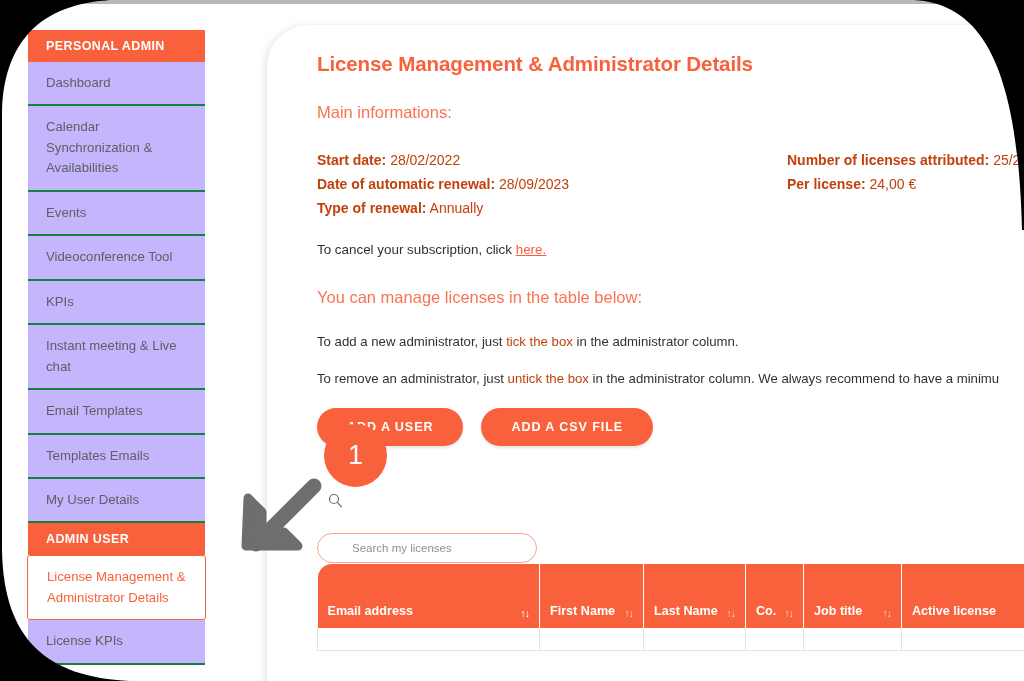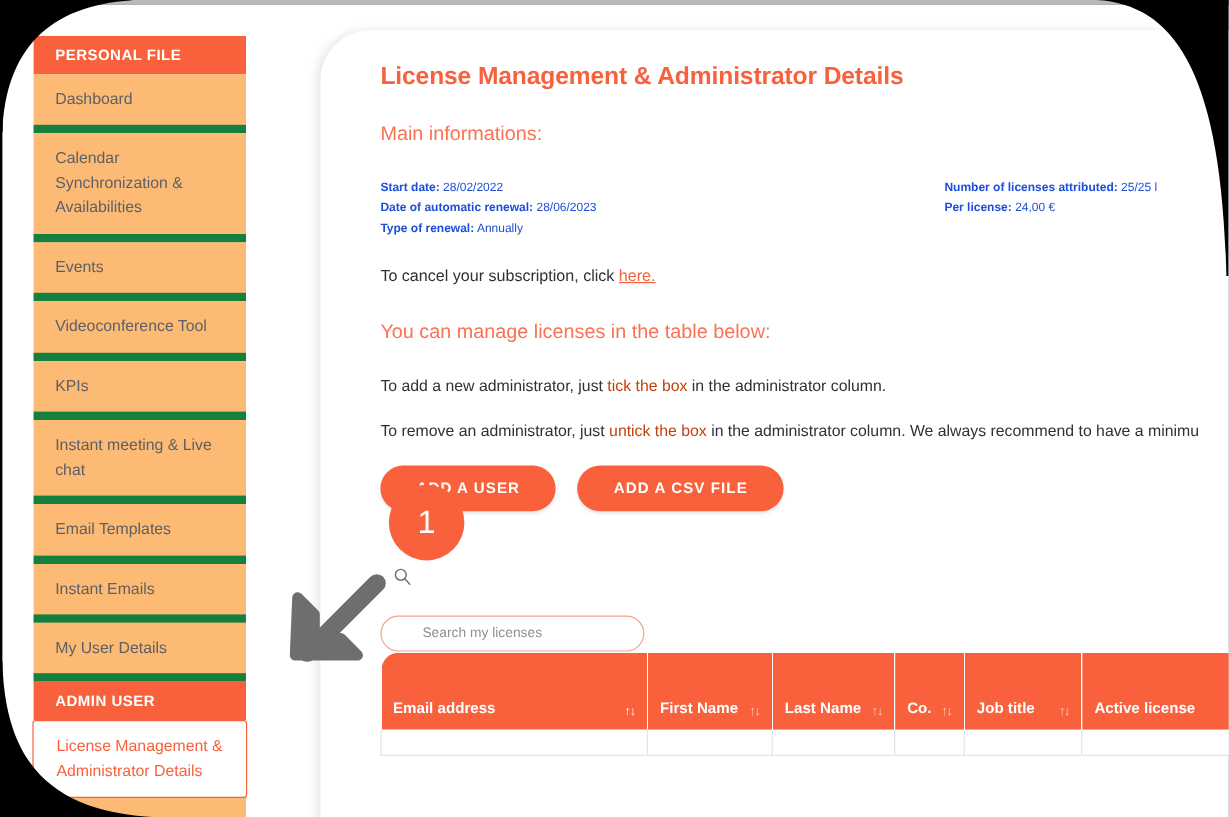--- a/index.html
+++ b/index.html
@@ -55,25 +55,25 @@
     font-size: 12.5px;
     font-weight: bold;
     letter-spacing: 0.4px;
     padding: 12px 0 12px 18px;
     height: 32px;
     display: flex;
     align-items: center;
   }
 
   .side-item {
-    background: #fdba74;
+    background: #c4b5fd;
     color: #5d6064;
     font-size: 13.2px;
     padding: 11px 12px 11px 18px;
-    border-bottom: 7px solid #15803d;
+    border-bottom: 2px solid #15803d;
     line-height: 1.55;
     min-height: 36px;
     display: flex;
     align-items: center;
   }
 
   .side-item.multi { line-height: 1.55; }
 
   .side-item.active {
     color: #F9613C;
@@ -128,22 +128,22 @@
   .info-col-left { width: 420px; }
 
   .info-col-right {
     position: absolute;
     left: 470px;
     top: 0px;
     width: 300px;
   }
 
   .info-line {
-    font-size: 10px;
-    color: #1d4ed8;
+    font-size: 14px;
+    color: #c2410c;
     line-height: 1.72;
     white-space: nowrap;
   }
   .info-line b { font-weight: bold; }
   .info-line .val { font-weight: normal; }
 
   .cancel-line {
     margin-top: 22px;
     font-size: 13.4px;
     color: #2f3133;
@@ -307,21 +307,21 @@
       <h2 class="section-heading">Main informations:</h2>
 
       <div class="info-grid">
         <div class="info-col-left">
           <div class="info-line">
             <b>Start date:</b>
             <span class="val">28/02/2022</span>
           </div>
           <div class="info-line">
             <b>Date of automatic renewal:</b>
-            <span class="val">28/06/2023</span>
+            <span class="val">28/09/2023</span>
           </div>
           <div class="info-line">
             <b>Type of renewal:</b>
             <span class="val">Annually</span>
           </div>
         </div>
 
         <div class="info-col-right">
           <div class="info-line">
             <b>Number of licenses attributed:</b>
@@ -417,30 +417,30 @@
               <td></td>
             </tr>
           </tbody>
         </table>
       </div>
 
     </div>
 
     <nav id="sidebar">
 
-      <div class="side-section">PERSONAL FILE</div>
+      <div class="side-section">PERSONAL ADMIN</div>
 
       <div class="side-item">Dashboard</div>
       <div class="side-item multi">Calendar Synchronization &amp; Availabilities</div>
       <div class="side-item">Events</div>
       <div class="side-item">Videoconference Tool</div>
       <div class="side-item">KPIs</div>
       <div class="side-item multi">Instant meeting &amp; Live chat</div>
       <div class="side-item">Email Templates</div>
-      <div class="side-item">Instant Emails</div>
+      <div class="side-item">Templates Emails</div>
       <div class="side-item">My User Details</div>
 
       <div class="side-section">ADMIN USER</div>
 
       <div class="side-item multi active">License Management &amp; Administrator Details</div>
       <div class="side-item">License KPIs</div>
 
     </nav>
 
   </div>

